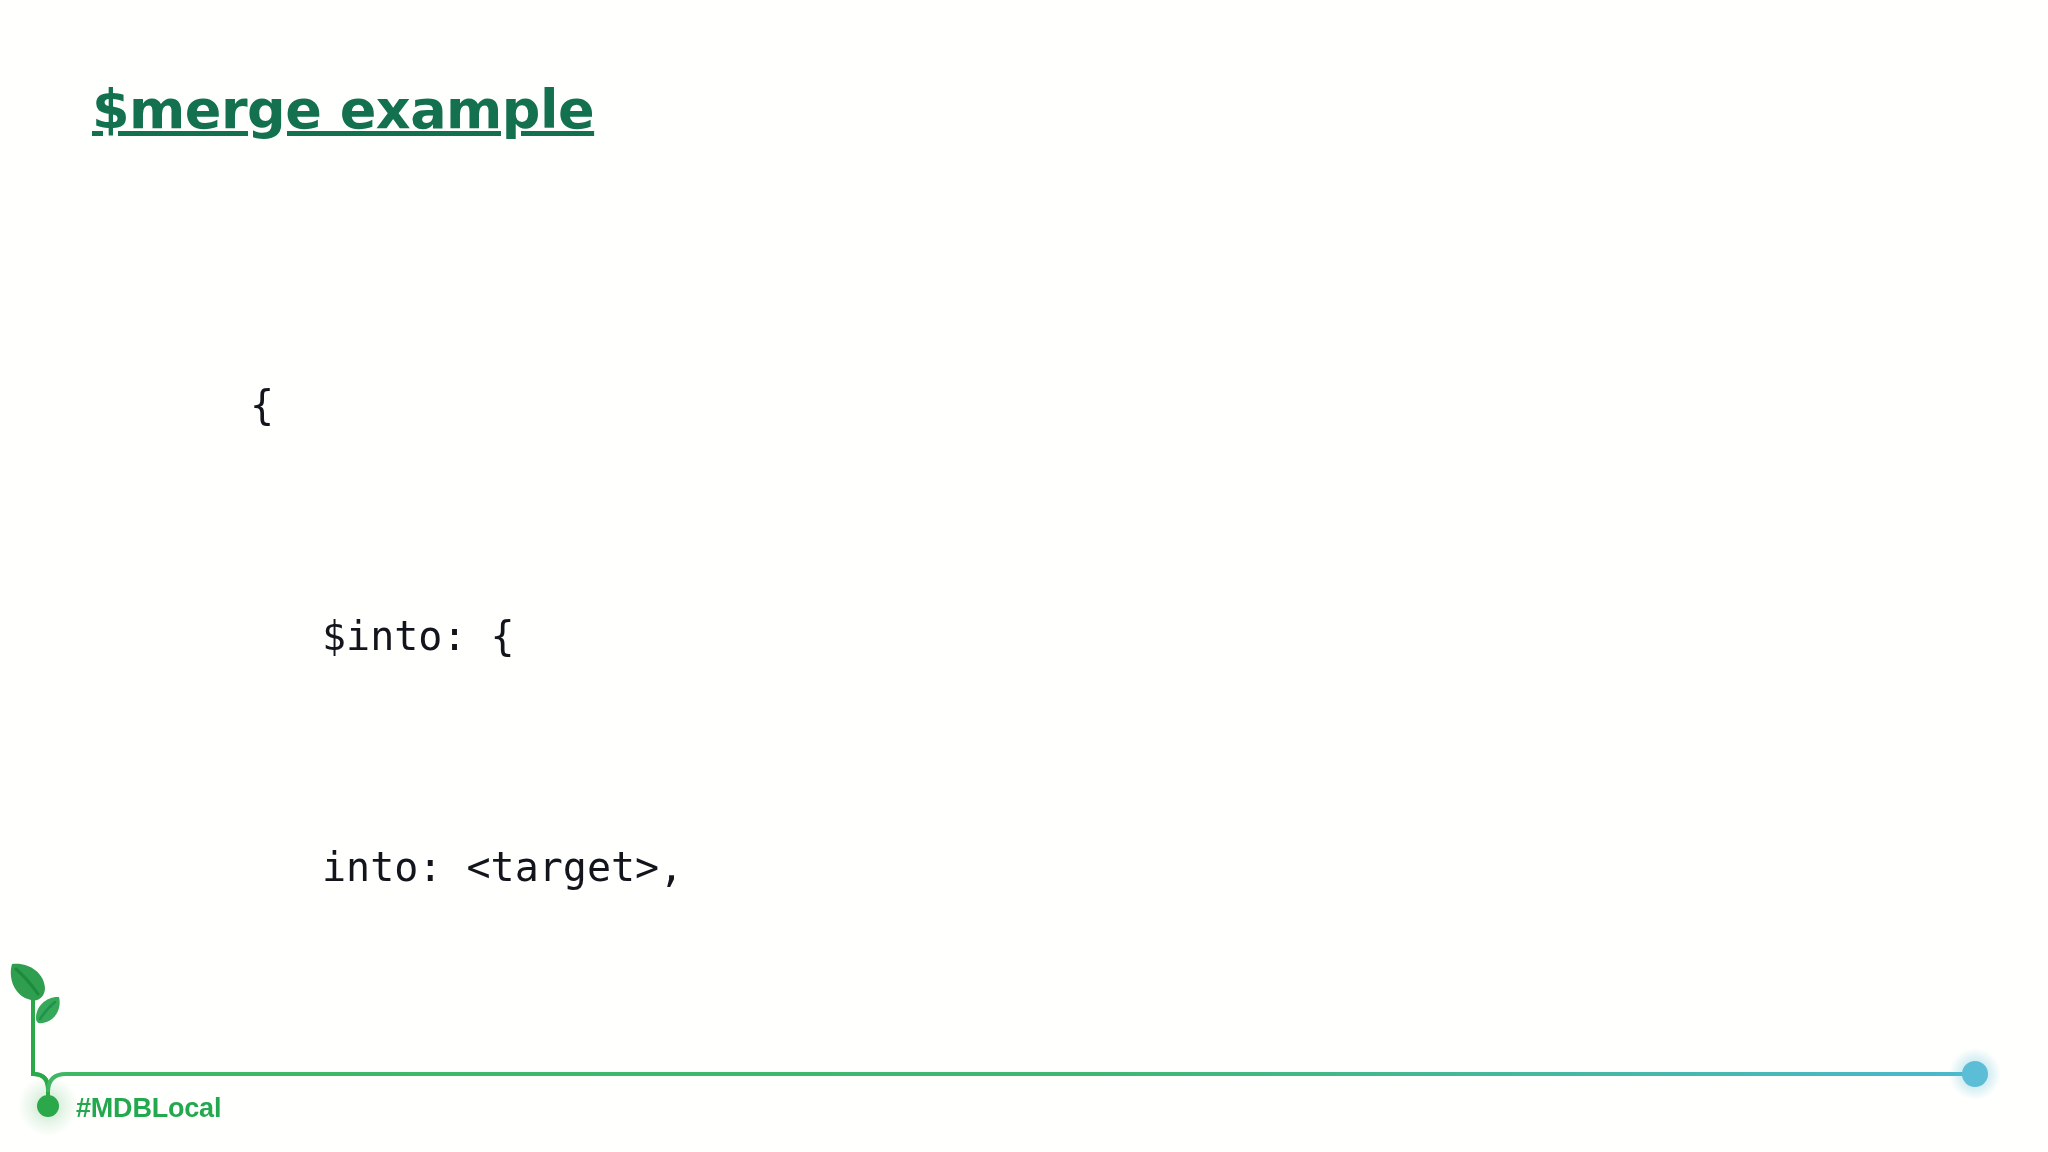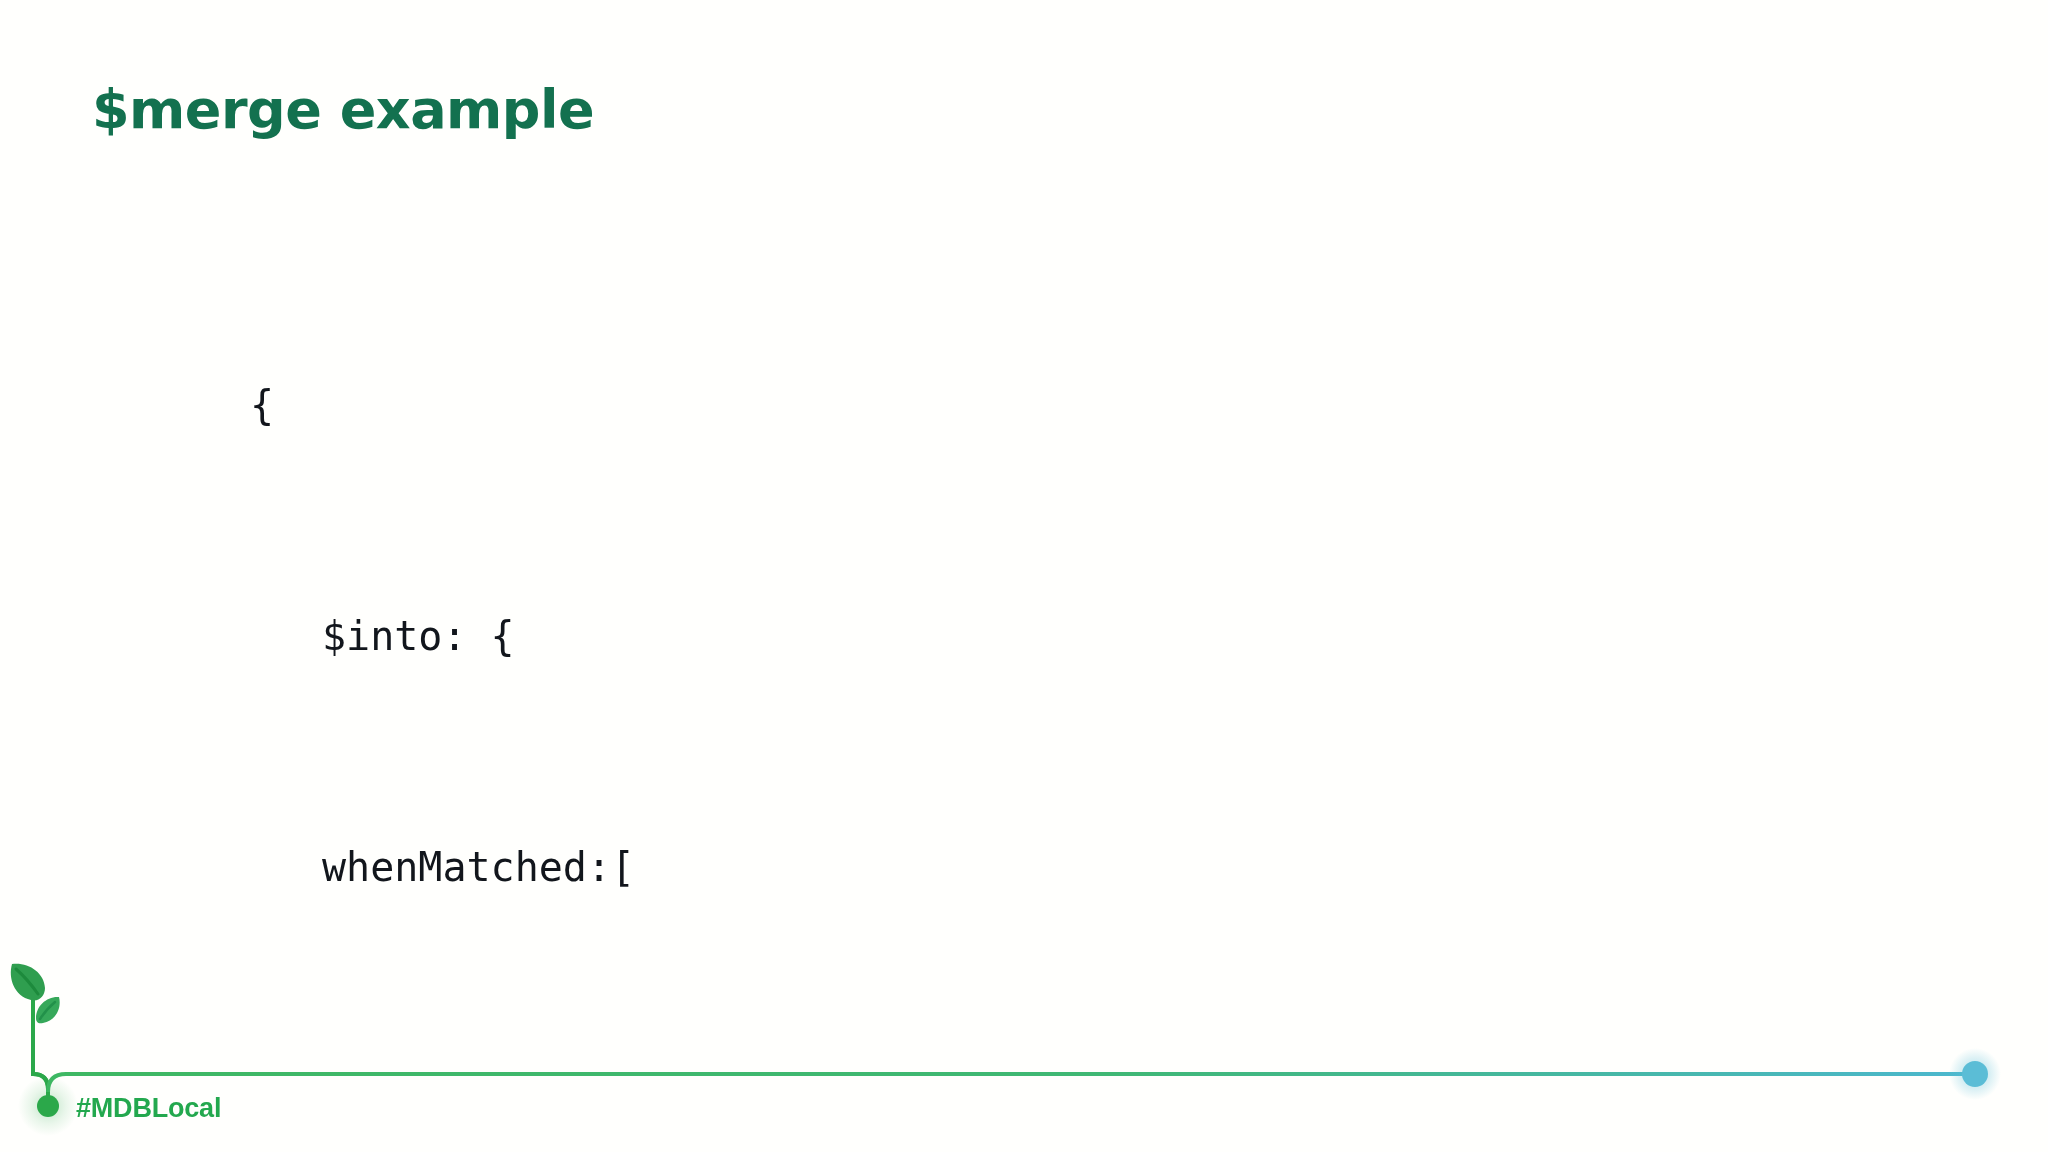--- a/index.html
+++ b/index.html
@@ -21,20 +21,21 @@
   .slide-title {
     position: absolute;
     left: 92px;
     top: 78px;
     font-family: "DejaVu Sans", sans-serif;
     font-size: 54px;
     font-weight: 700;
     letter-spacing: -0.5px;
     color: #13714f;
     white-space: pre;
+    text-decoration: underline;
   }
 
   
   .code-block {
     position: absolute;
     left: 0;
     top: 290px;
     width: 2048px;
     font-family: "DejaVu Sans Mono", "Liberation Mono", monospace;
     font-size: 40px;
@@ -85,21 +86,21 @@
     white-space: pre;
   }
 </style>
 </head>
 <body>
 
 <h1 class="slide-title">$merge example</h1>
 
 <pre class="code-block">  <code class="code-line ind-0">{</code>
   <code class="code-line ind-1">$into: {</code>
-  <code class="code-line ind-1">whenMatched:[</code>
+  <code class="code-line ind-1">into: &lt;target&gt;,</code>
   
   
   
   
   
   
 </pre>
 
 <div class="footer">
 

